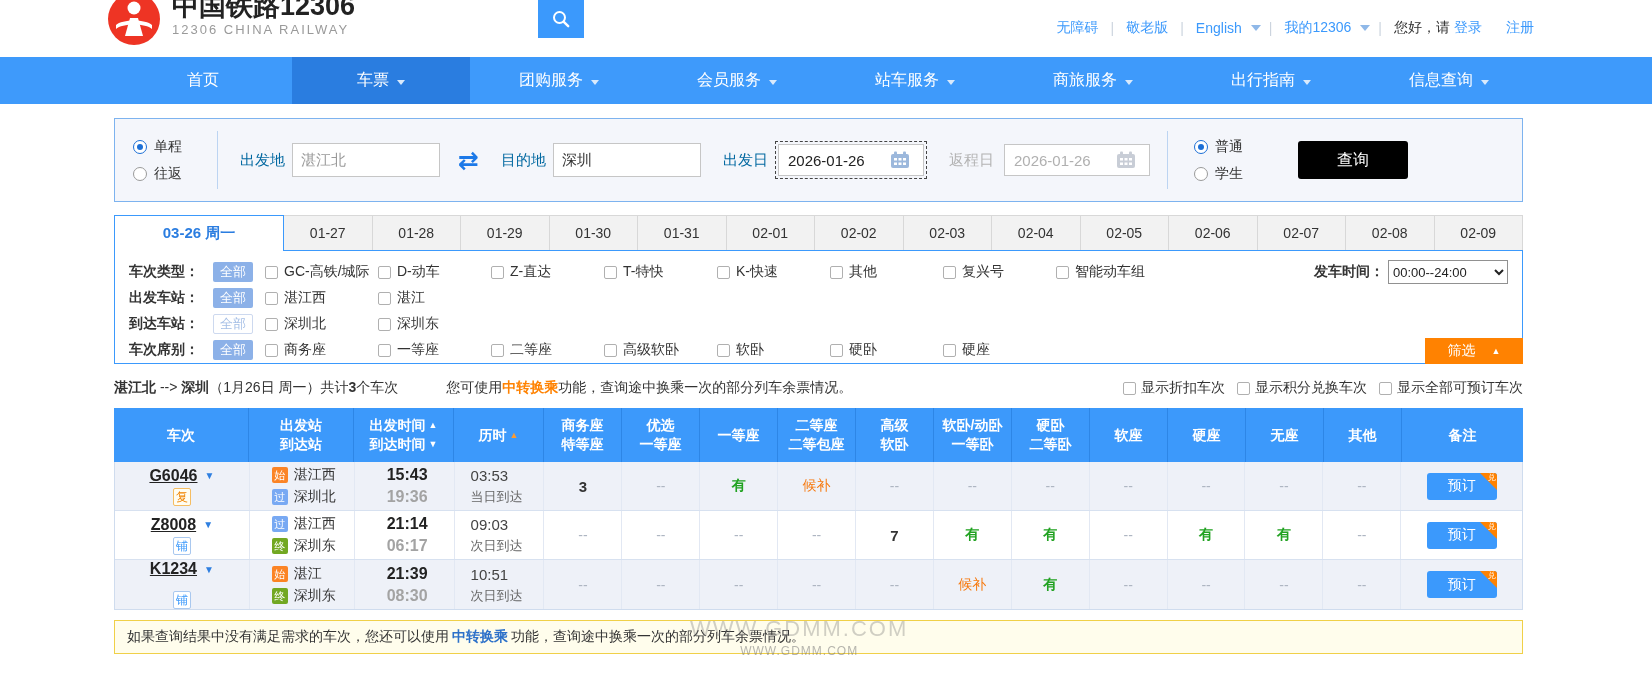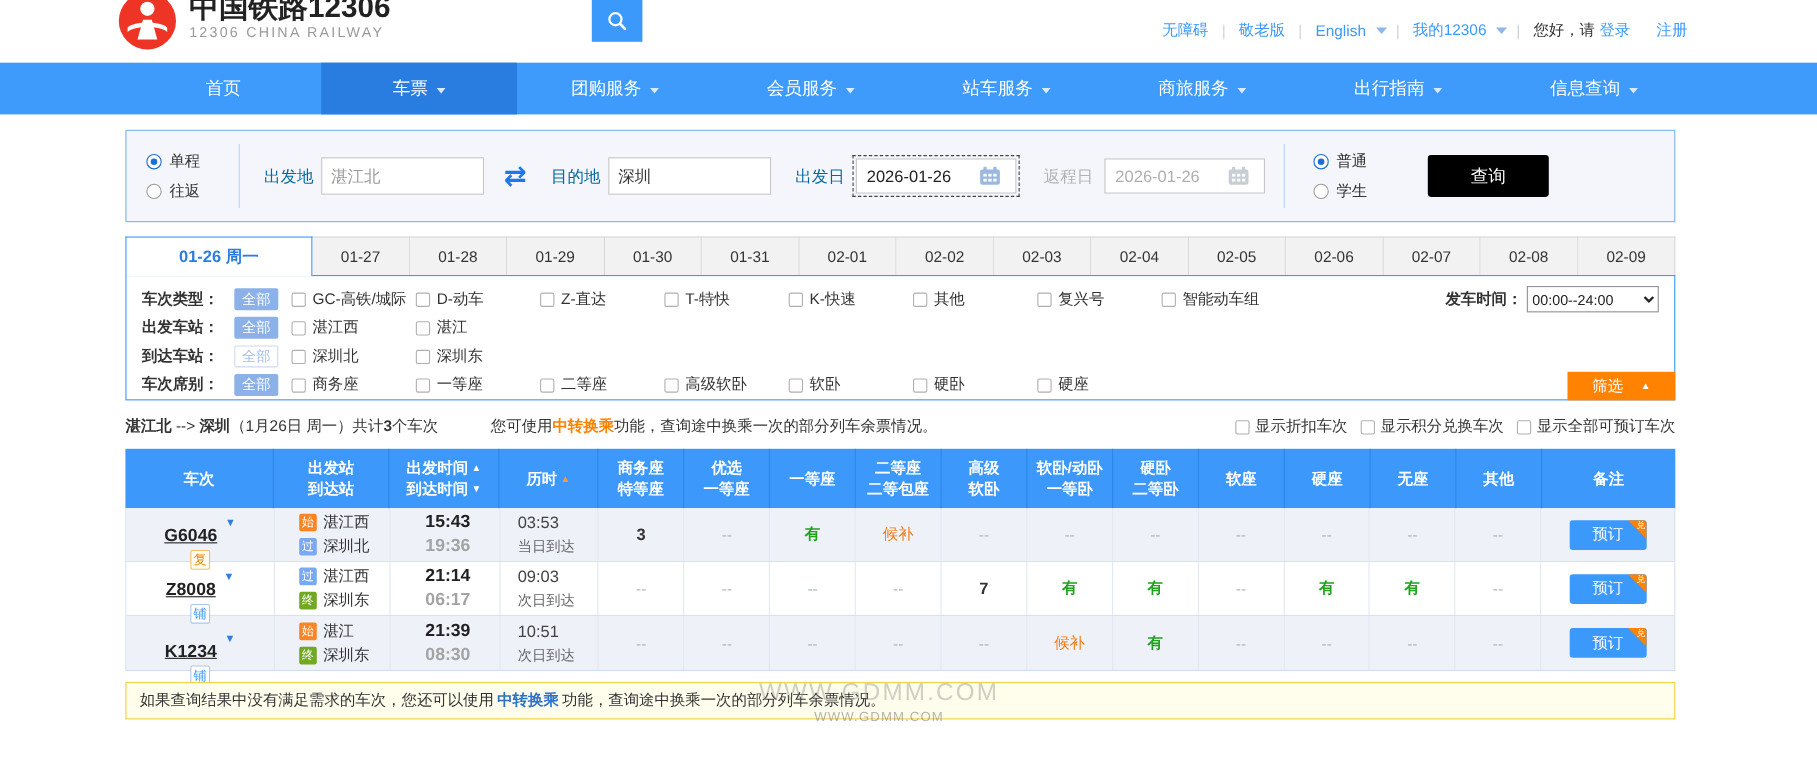--- a/index.html
+++ b/index.html
@@ -86,21 +86,21 @@
   .sort{font-size:9px;margin-left:3px;color:#fff;}
   .sort.orange{color:#ff9b2e;}
   .tbody{border:1px solid #cfdcee;border-top:none;box-sizing:border-box;}
   .trow{display:flex;height:49px;border-bottom:1px solid #d7e1f0;box-sizing:border-box;}
   .trow:last-child{border-bottom:none;}
   .trow.odd{background:#eef1f8;}
   .trow.even{background:#fff;}
   .cell{display:flex;flex-direction:column;justify-content:center;align-items:center;box-sizing:border-box;border-right:1px solid #e2e8f3;}
   .cell:last-child{border-right:none;}
   .train-line{display:flex;align-items:center;gap:7px;}
-  .train-no{font-size:16px;font-weight:bold;color:#222;text-decoration:underline;margin-top:24px;}
+  .train-no{font-size:16px;font-weight:bold;color:#222;text-decoration:underline;}
   .row-caret{color:#2f7fe0;font-size:10px;cursor:pointer;}
   .train-tag{margin-top:3px;width:18px;height:18px;line-height:17px;text-align:center;font-size:12px;border:1px solid;border-radius:2px;box-sizing:border-box;}
   .tag-orange{color:#f08300;border-color:#f5bd62;background:#fffdf2;}
   .tag-blue{color:#3b99fc;border-color:#a9c8ef;background:#fff;}
   .c-station{align-items:flex-start;padding-left:22px;}
   .st-line{display:flex;align-items:center;gap:6px;height:22px;}
   .st-badge{width:16px;height:16px;line-height:16px;text-align:center;color:#fff;font-size:11px;border-radius:2px;flex:0 0 auto;}
   .b-orange{background:#fb8425;}
   .b-blue{background:#78a9f3;}
   .b-green{background:#72a822;}
@@ -278,21 +278,21 @@
       <label class="radio">
         <span class="rdot"></span>
         <span>学生</span>
       </label>
     </div>
   <button class="query-btn">查询</button>
 </div>
 
 <div class="list-panel">
   <div class="date-tabs" id="date-tabs">
-      <div class="date-tab active">01-26 周一</div>
+      <div class="date-tab active">03-26 周一</div>
       <div class="date-tab">01-27</div>
       <div class="date-tab">01-28</div>
       <div class="date-tab">01-29</div>
       <div class="date-tab">01-30</div>
       <div class="date-tab">01-31</div>
       <div class="date-tab">02-01</div>
       <div class="date-tab">02-02</div>
       <div class="date-tab">02-03</div>
       <div class="date-tab">02-04</div>
       <div class="date-tab">02-05</div>

